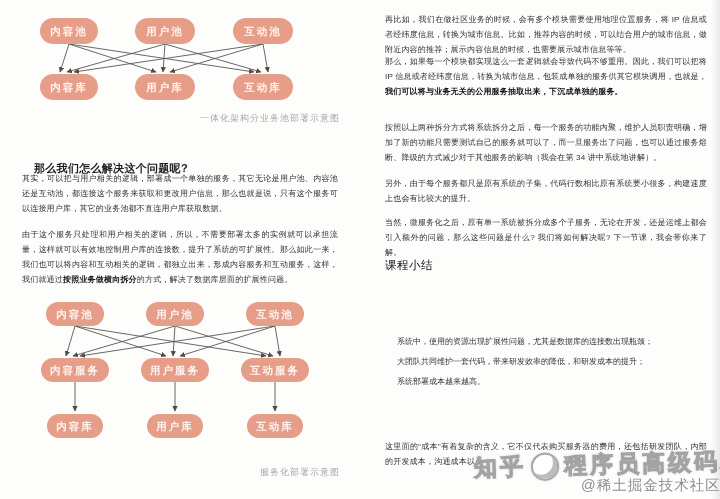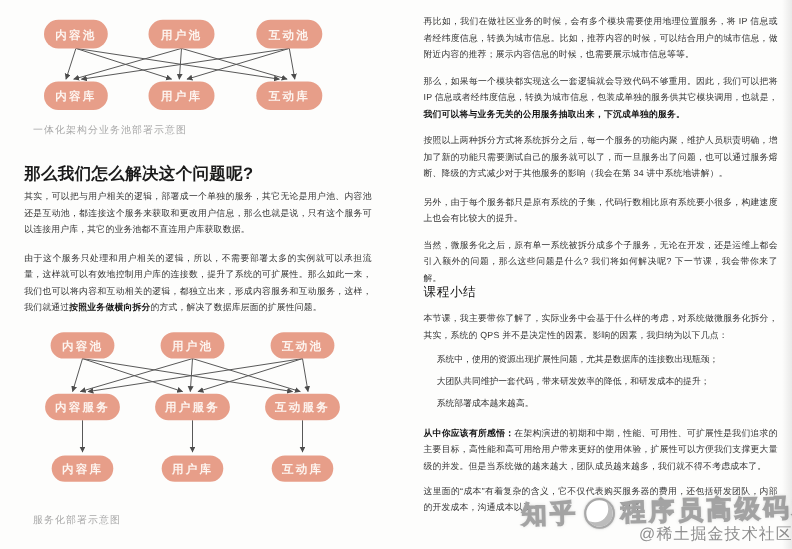--- a/index.html
+++ b/index.html
@@ -7,24 +7,24 @@
     position:relative;width:720px;height:499px;overflow:hidden;
     background:#fdfdfc;
     font-family:"Liberation Sans","DejaVu Sans",sans-serif;
     color:#2f2f2f;
   }
   .para{
     position:absolute;font-size:8px;line-height:15px;color:#333;
     text-align:justify;letter-spacing:.2px;margin:0;
   }
   .bold{font-weight:bold;color:#111;}
-  .heading-sm{position:absolute;font-size:15px;font-weight:bold;color:#1a1a1a;margin:0;letter-spacing:.3px;}
+  .heading-sm{position:absolute;font-size:11px;font-weight:bold;color:#1a1a1a;margin:12px;letter-spacing:.3px;}
   .heading-md{position:absolute;font-size:11.5px;font-weight:normal;color:#111;margin:0;letter-spacing:.5px;}
   .caption{
-    position:absolute;font-size:9px;color:#a8a8a8;text-align:left;
+    position:absolute;font-size:9px;color:#a8a8a8;text-align:right;
     letter-spacing:1px;
   }
   .bullets{position:absolute;font-size:8px;line-height:15px;color:#333;}
   .bullet-line{margin:0 0 5px 0;}
   svg .node{fill:#E79E89;}
   svg text{
     fill:#fdf4ef;font-size:10.5px;font-weight:bold;letter-spacing:2px;
     text-anchor:middle;font-family:"Liberation Sans","DejaVu Sans",sans-serif;
   }
   svg line{stroke:#565656;stroke-width:.9;}
@@ -159,39 +159,37 @@
     </g>
     <g>
       <rect class="node" x="217" y="116" width="56" height="24" rx="12"></rect>
       <text x="245" y="132">互动库</text>
     </g>
   </svg>
   <div class="caption" style="left:30px;top:466px;width:310px">服务化部署示意图</div>
 
   <p class="para" style="left:385px;top:12px;width:322px">再比如，我们在做社区业务的时候，会有多个模块需要使用地理位置服务，将 IP 信息或者经纬度信息，转换为城市信息。比如，推荐内容的时候，可以结合用户的城市信息，做附近内容的推荐；展示内容信息的时候，也需要展示城市信息等等。</p>
 
-  <p class="para" style="left:385px;top:66px;width:322px"><span>那么，如果每一个模块都实现这么一套逻辑就会导致代码不够重用。因此，我们可以把将 IP 信息或者经纬度信息，转换为城市信息，包装成单独的服务供其它模块调用，也就是，</span><span class="bold">我们可以将与业务无关的公用服务抽取出来，下沉成单独的服务。</span></p>
+  <p class="para" style="left:385px;top:54px;width:322px"><span>那么，如果每一个模块都实现这么一套逻辑就会导致代码不够重用。因此，我们可以把将 IP 信息或者经纬度信息，转换为城市信息，包装成单独的服务供其它模块调用，也就是，</span><span class="bold">我们可以将与业务无关的公用服务抽取出来，下沉成单独的服务。</span></p>
 
   <p class="para" style="left:385px;top:120px;width:322px">按照以上两种拆分方式将系统拆分之后，每一个服务的功能内聚，维护人员职责明确，增加了新的功能只需要测试自己的服务就可以了，而一旦服务出了问题，也可以通过服务熔断、降级的方式减少对于其他服务的影响（我会在第 34 讲中系统地讲解）。</p>
 
   <p class="para" style="left:385px;top:176px;width:322px">另外，由于每个服务都只是原有系统的子集，代码行数相比原有系统要小很多，构建速度上也会有比较大的提升。</p>
 
   <p class="para" style="left:385px;top:215px;width:322px">当然，微服务化之后，原有单一系统被拆分成多个子服务，无论在开发，还是运维上都会引入额外的问题，那么这些问题是什么? 我们将如何解决呢? 下一节课，我会带你来了解。</p>
 
   <h2 class="heading-md" style="left:385px;top:258px">课程小结</h2>
 
-  <p class="para" style="left:385px;top:282px;width:322px">本节课，我主要带你了解了，实际业务中会基于什么样的考虑，对系统做微服务化拆分，其实，系统的 QPS 并不是决定性的因素。影响的因素，我归纳为以下几点：</p>
 
-  <div class="bullets" style="left:397px;top:319px;width:310px;position:absolute">
+  <div class="bullets" style="left:397px;top:334px;width:310px;position:absolute">
     <p class="bullet-line">系统中，使用的资源出现扩展性问题，尤其是数据库的连接数出现瓶颈；</p>
     <p class="bullet-line">大团队共同维护一套代码，带来研发效率的降低，和研发成本的提升；</p>
     <p class="bullet-line">系统部署成本越来越高。</p>
   </div>
 
-  <p class="para" style="left:385px;top:386px;width:322px"><span class="bold">从中你应该有所感悟：</span><span>在架构演进的初期和中期，性能、可用性、可扩展性是我们追求的主要目标，高性能和高可用给用户带来更好的使用体验，扩展性可以方便我们支撑更大量级的并发。但是当系统做的越来越大，团队成员越来越多，我们就不得不考虑成本了。</span></p>
 
   <p class="para" style="left:385px;top:439px;width:322px"><span>这里面的“成本”有着复杂的含义，它不仅代表购买服务器的费用，还包括研发团队，内部的开发成本，沟通成本以及</span><span>　　　　　　　　　　</span><span>因素。</span></p>
 
   <div class="wm-big">
     <span>知乎</span>
     <span class="wm-avatar"></span>
     <span>程序员高级码农</span>
   </div>
   <div class="wm-small">@稀土掘金技术社区</div>
 

